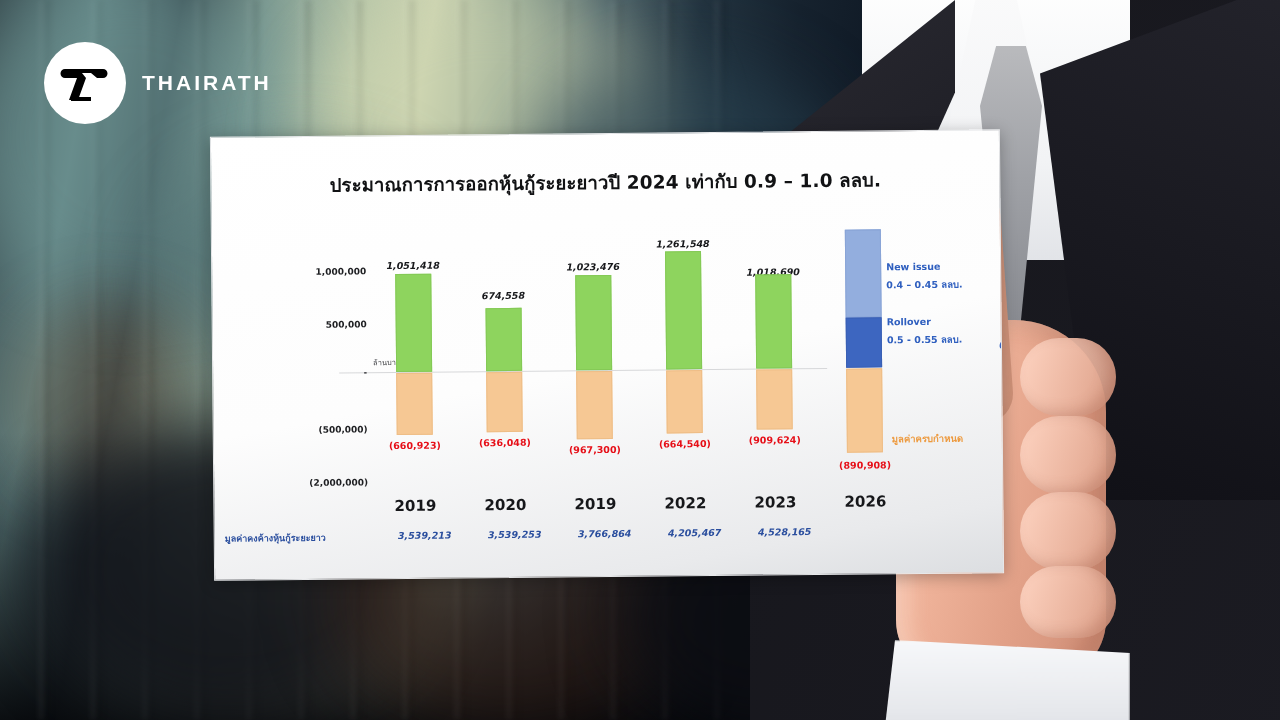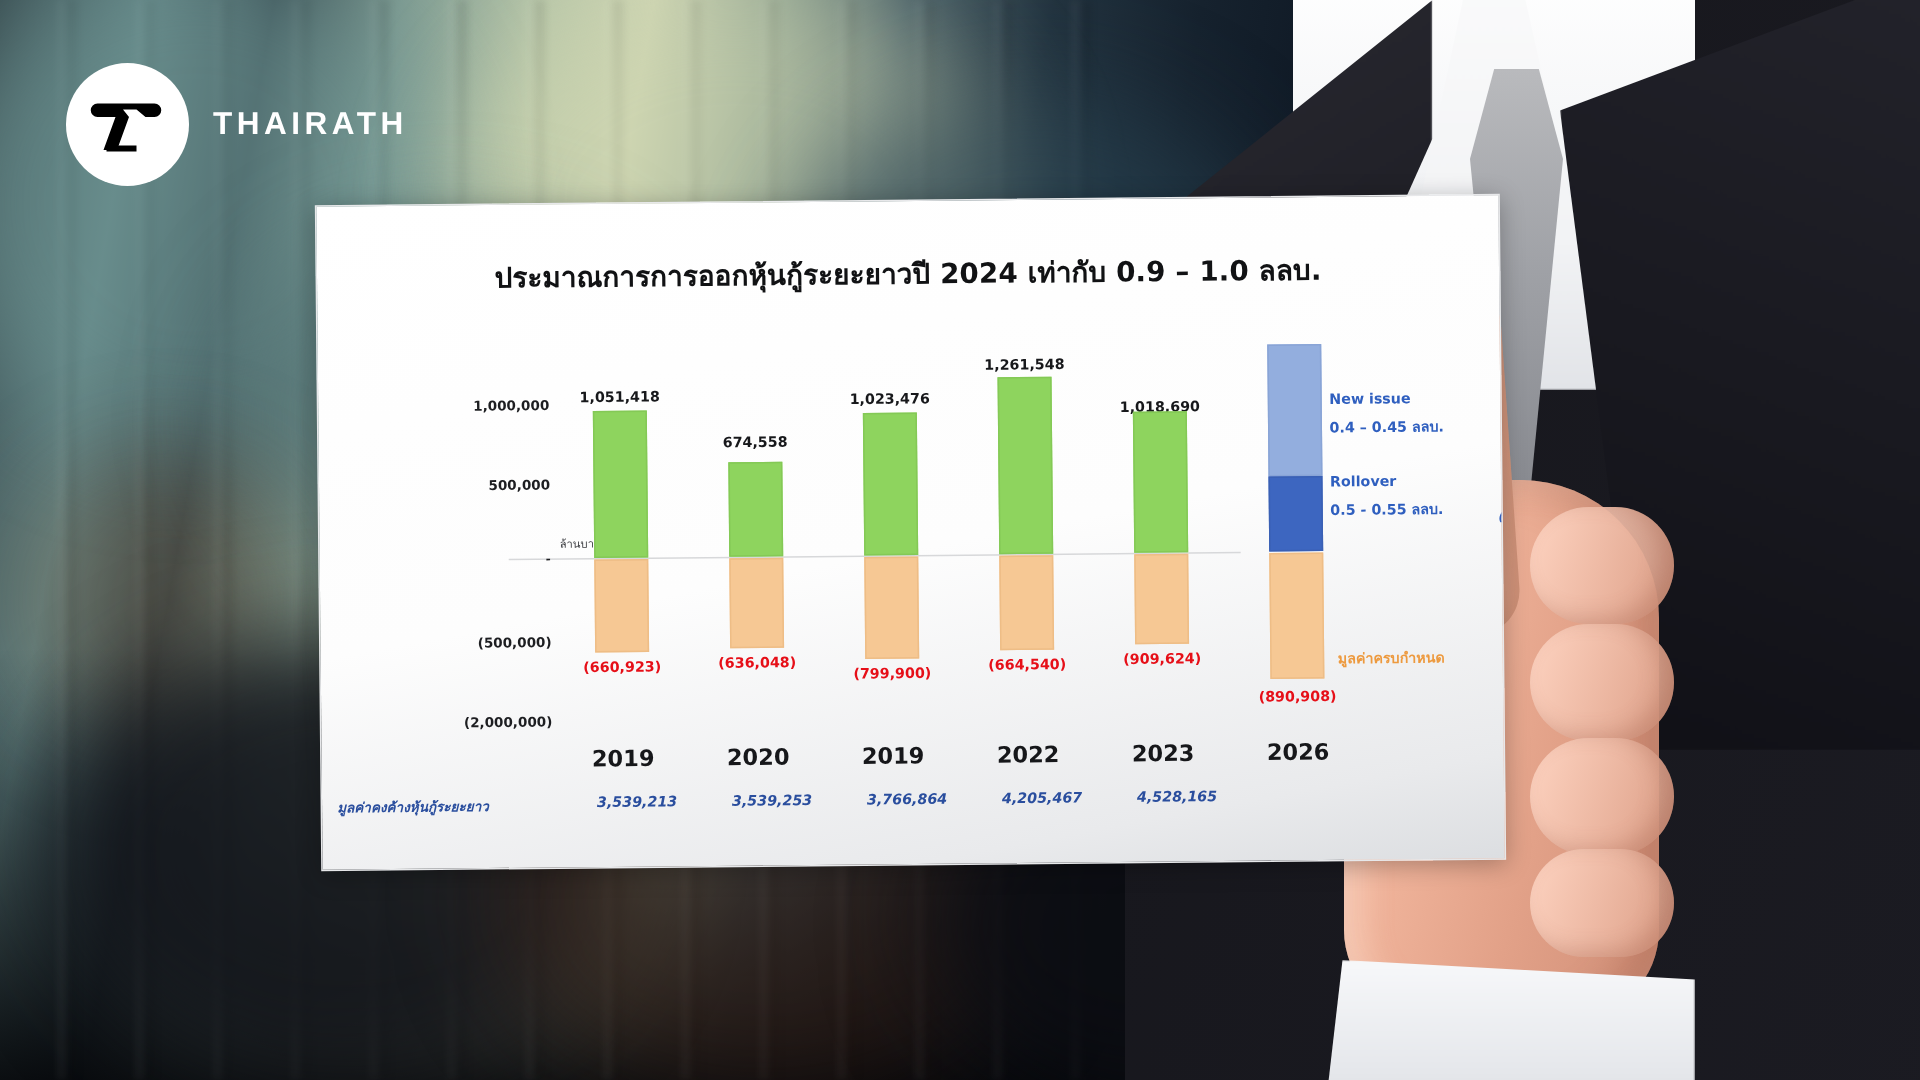--- a/index.html
+++ b/index.html
@@ -185,21 +185,21 @@
     position: absolute; bottom: 162px; left: 17px; width: 36px;
     background: #93aede; border: 1px solid #89a4d6;
   }
   .bar-stack-roll {
     position: absolute; bottom: 162px; left: 17px; width: 36px;
     background: #3d66c0; border: 1px solid #3a60b4;
   }
   .val-pos {
     position: absolute; left: -8px; width: 86px; text-align: center;
     font-size: 9.5px; font-weight: 700; color: #17181b;
-    font-family: "DejaVu Sans", sans-serif; white-space: nowrap;
+    font-family: "DejaVu Sans", sans-serif; white-space: nowrap; font-style: italic;
   }
   .val-neg {
     position: absolute; left: -10px; width: 90px; text-align: center;
     font-size: 9.5px; font-weight: 700; color: #e60f18;
     font-family: "DejaVu Sans", sans-serif; white-space: nowrap;
   }
   .xlabel {
     position: absolute; top: 253px; left: 0; width: 70px; text-align: center;
     font-size: 15px; font-weight: 700; color: #16171a;
     font-family: "DejaVu Sans", sans-serif;
@@ -222,21 +222,21 @@
   }
   .lg-mature {
     position: absolute; left: 4px; top: 170px;
     font-size: 9.5px; font-weight: 700; color: #ed9a3f;
     font-family: "DejaVu Sans", sans-serif; white-space: nowrap;
   }
 
   
   .footer-row { position: absolute; left: 10px; top: 394px; width: 770px; height: 26px; }
   .foot-label {
-    position: absolute; left: 0; top: 0; font-size: 9px; font-style: italic;
+    position: absolute; left: 0; top: 0; font-size: 9px; 
     font-weight: 700; color: #2a4e9e; font-family: "DejaVu Sans", sans-serif;
     white-space: nowrap;
   }
   .foot-val {
     position: absolute; top: 0; width: 96px; text-align: center;
     font-size: 9.5px; font-style: italic; font-weight: 700; color: #2a4e9e;
     font-family: "DejaVu Sans", sans-serif; white-space: nowrap;
   }
 
   
@@ -337,21 +337,21 @@
           <div class="bar-pos" style="height:63px;"></div>
           <div class="bar-neg" style="height:60px;"></div>
           <div class="val-neg" style="top:194px;">(636,048)</div>
           <div class="xlabel">2020</div>
         </div>
 
         <div class="bargroup" style="left:180px;">
           <div class="val-pos" style="top:19px;">1,023,476</div>
           <div class="bar-pos" style="height:95px;"></div>
           <div class="bar-neg" style="height:68px;"></div>
-          <div class="val-neg" style="top:202px;">(799,900)</div>
+          <div class="val-neg" style="top:202px;">(967,300)</div>
           <div class="xlabel">2019</div>
         </div>
 
         <div class="bargroup" style="left:270px;">
           <div class="val-pos" style="top:-3px;">1,261,548</div>
           <div class="bar-pos" style="height:118px;"></div>
           <div class="bar-neg" style="height:63px;"></div>
           <div class="val-neg" style="top:197px;">(664,540)</div>
           <div class="xlabel">2022</div>
         </div>

